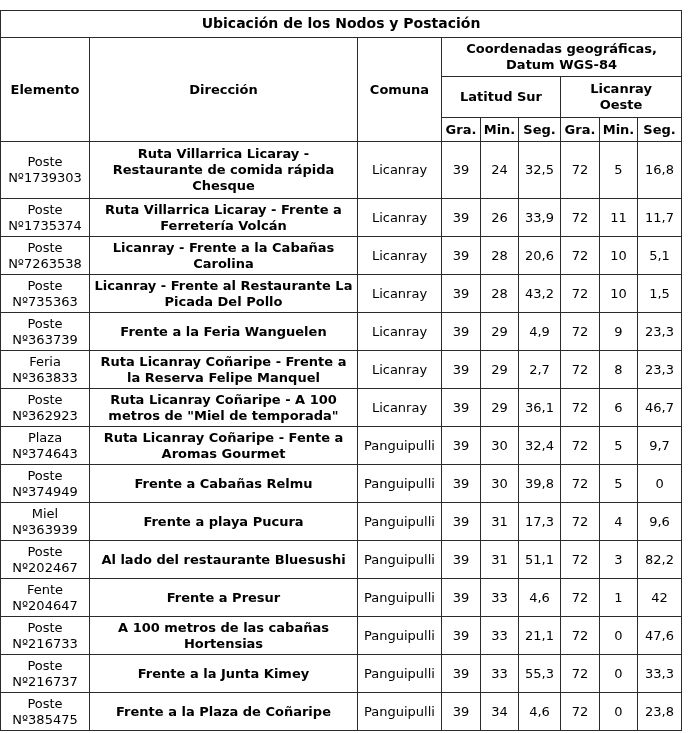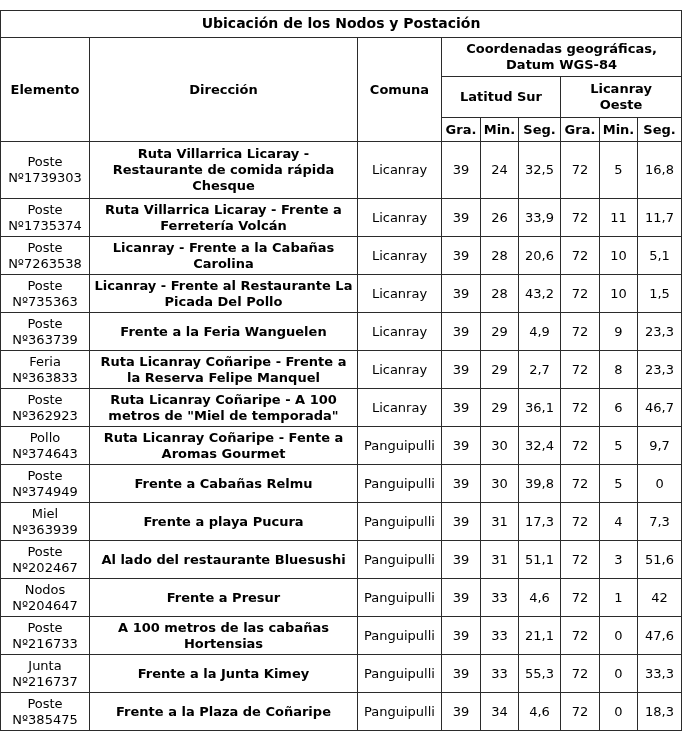--- a/index.html
+++ b/index.html
@@ -156,21 +156,21 @@
     <td class="c-dir">Ruta Licanray Coñaripe - A 100 metros de "Miel de temporada"</td>
     <td class="c-com">Licanray</td>
     <td class="c-num">39</td>
     <td class="c-num">29</td>
     <td class="c-num">36,1</td>
     <td class="c-num">72</td>
     <td class="c-num">6</td>
     <td class="c-num">46,7</td>
   </tr>
         <tr>
-    <td class="c-elem">Pollo Nº374643</td>
+    <td class="c-elem">Plaza Nº374643</td>
     <td class="c-dir">Ruta Licanray Coñaripe - Fente a Aromas Gourmet</td>
     <td class="c-com">Panguipulli</td>
     <td class="c-num">39</td>
     <td class="c-num">30</td>
     <td class="c-num">32,4</td>
     <td class="c-num">72</td>
     <td class="c-num">5</td>
     <td class="c-num">9,7</td>
   </tr>
         <tr>
@@ -186,35 +186,35 @@
   </tr>
         <tr>
     <td class="c-elem">Miel Nº363939</td>
     <td class="c-dir">Frente a playa Pucura</td>
     <td class="c-com">Panguipulli</td>
     <td class="c-num">39</td>
     <td class="c-num">31</td>
     <td class="c-num">17,3</td>
     <td class="c-num">72</td>
     <td class="c-num">4</td>
-    <td class="c-num">7,3</td>
+    <td class="c-num">9,6</td>
   </tr>
         <tr>
     <td class="c-elem">Poste Nº202467</td>
     <td class="c-dir">Al lado del restaurante Bluesushi</td>
     <td class="c-com">Panguipulli</td>
     <td class="c-num">39</td>
     <td class="c-num">31</td>
     <td class="c-num">51,1</td>
     <td class="c-num">72</td>
     <td class="c-num">3</td>
-    <td class="c-num">51,6</td>
-  </tr>
-        <tr>
-    <td class="c-elem">Nodos Nº204647</td>
+    <td class="c-num">82,2</td>
+  </tr>
+        <tr>
+    <td class="c-elem">Fente Nº204647</td>
     <td class="c-dir">Frente a Presur</td>
     <td class="c-com">Panguipulli</td>
     <td class="c-num">39</td>
     <td class="c-num">33</td>
     <td class="c-num">4,6</td>
     <td class="c-num">72</td>
     <td class="c-num">1</td>
     <td class="c-num">42</td>
   </tr>
         <tr>
@@ -222,36 +222,36 @@
     <td class="c-dir">A 100 metros de las cabañas Hortensias</td>
     <td class="c-com">Panguipulli</td>
     <td class="c-num">39</td>
     <td class="c-num">33</td>
     <td class="c-num">21,1</td>
     <td class="c-num">72</td>
     <td class="c-num">0</td>
     <td class="c-num">47,6</td>
   </tr>
         <tr>
-    <td class="c-elem">Junta Nº216737</td>
+    <td class="c-elem">Poste Nº216737</td>
     <td class="c-dir">Frente a la Junta Kimey</td>
     <td class="c-com">Panguipulli</td>
     <td class="c-num">39</td>
     <td class="c-num">33</td>
     <td class="c-num">55,3</td>
     <td class="c-num">72</td>
     <td class="c-num">0</td>
     <td class="c-num">33,3</td>
   </tr>
         <tr>
     <td class="c-elem">Poste Nº385475</td>
     <td class="c-dir">Frente a la Plaza de Coñaripe</td>
     <td class="c-com">Panguipulli</td>
     <td class="c-num">39</td>
     <td class="c-num">34</td>
     <td class="c-num">4,6</td>
     <td class="c-num">72</td>
     <td class="c-num">0</td>
-    <td class="c-num">18,3</td>
+    <td class="c-num">23,8</td>
   </tr>
       </tbody>
   </table>
 </div>
 
 </body></html>

